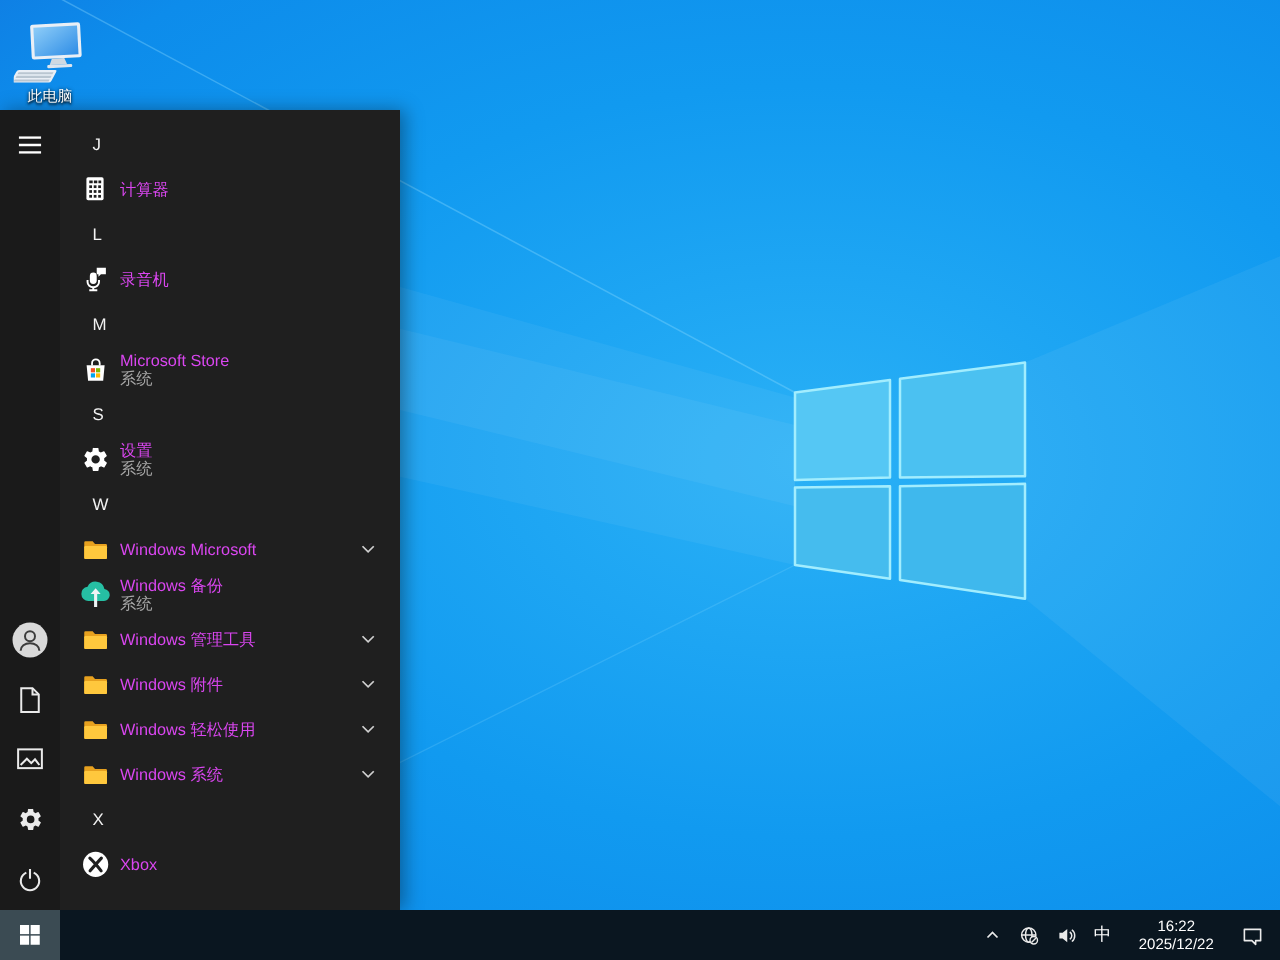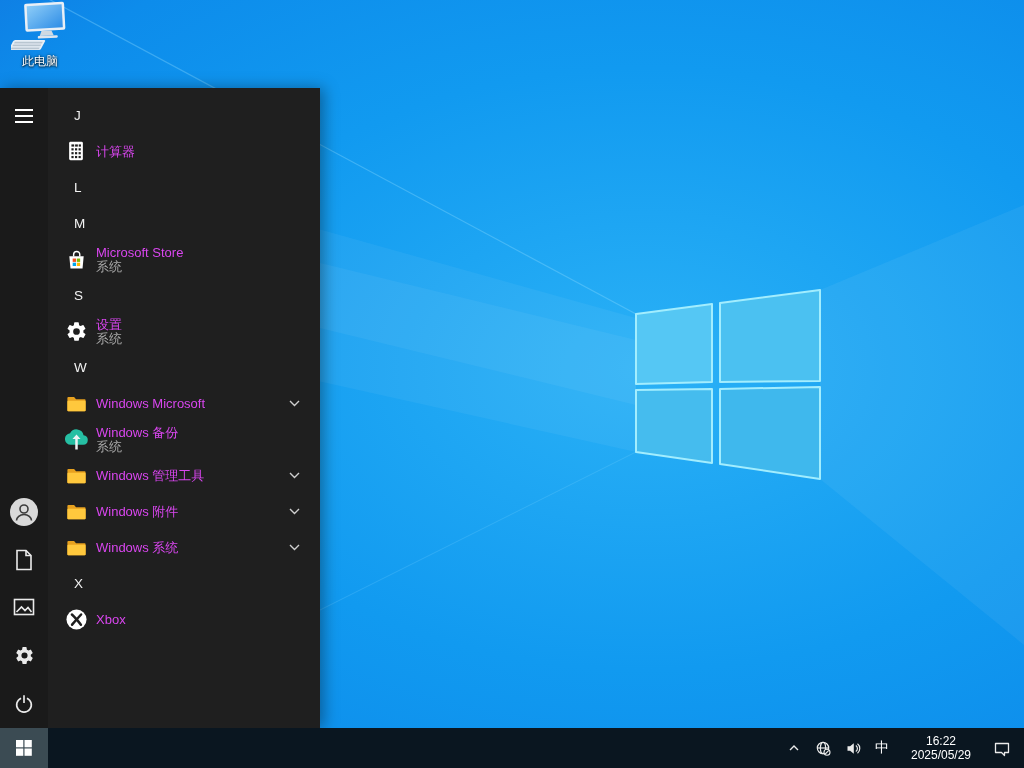--- a/index.html
+++ b/index.html
@@ -6,21 +6,21 @@
     font-family:"Liberation Sans","DejaVu Sans",sans-serif;background:#000;}
   .stage{position:relative;width:1024px;height:768px;overflow:hidden;}
 
   
   .desktop{position:absolute;inset:0;
     background:radial-gradient(135% 115% at 63% 48%,
       #2ab1f6 0%, #119af0 34%, #0d8ceb 55%, #1268d8 78%, #1847bd 100%);}
   .desktop svg{position:absolute;inset:0;}
 
   
-  .desktop-icon{position:absolute;left:4px;top:0;width:72px;text-align:center;cursor:default;}
+  .desktop-icon{position:absolute;left:4px;top:16px;width:72px;text-align:center;cursor:default;}
   .desktop-icon .glyph{display:block;margin:0 auto;}
   .desktop-icon .label{margin-top:1px;font-size:12px;color:#fff;
     text-shadow:0 1px 2px rgba(0,0,0,.9),0 0 3px rgba(0,0,0,.7);}
 
   
   .start-menu{position:absolute;left:0;top:88px;width:320px;height:640px;
     background:var(--menu-bg,#1f1f1f);box-shadow:4px 0 14px rgba(0,0,0,.35);overflow:hidden;}
   .rail{position:absolute;left:0;top:0;width:48px;height:100%;background:var(--rail-bg,#1a1a1a);}
   .rail-btn{position:absolute;left:0;width:48px;height:44px;display:flex;align-items:center;
     justify-content:center;cursor:pointer;}
@@ -164,20 +164,34 @@
             </g>
           </svg>
         </span>
         <span class="txt">
             <span class="lbl">计算器</span>
           </span>
       </div>
 
       <div class="row letter">L</div>
 
+      <div class="row item">
+        <span class="ic">
+          <svg width="22" height="22" viewBox="0 0 24 24">
+            <rect x="7.5" y="6.5" width="6" height="10" rx="3" fill="#ffffff"></rect>
+            <path d="M5.5,13 v1.8 a5,4.6 0 0 0 10,0 V13" fill="none" stroke="#ffffff" stroke-width="1.7"></path>
+            <line x1="10.5" y1="19.8" x2="10.5" y2="22" stroke="#ffffff" stroke-width="1.7"></line>
+            <line x1="7" y1="22" x2="14" y2="22" stroke="#ffffff" stroke-width="1.7"></line>
+            <path d="M13.5,2.5 h8 v5.5 h-4.3 l-2.2,2.2 v-2.2 h-1.5 z" fill="#ffffff"></path>
+          </svg>
+        </span>
+        <span class="txt">
+            <span class="lbl">录音机</span>
+          </span>
+      </div>
 
       <div class="row letter">M</div>
 
       <div class="row item">
         <span class="ic">
           <svg width="23" height="23" viewBox="0 0 24 24">
             <path d="M9,8.8 v-2 a3.2,3.2 0 0 1 6.4,0 v2" fill="none" stroke="#ffffff" stroke-width="1.5"></path>
             <path d="M4.5,8.5 h15 l-1.2,13 H5.7 Z" fill="#ffffff"></path>
             <g>
               <rect x="8" y="11" width="3.5" height="3.5" fill="#f25022"></rect>
@@ -266,20 +280,36 @@
         <span class="txt">
             <span class="lbl">Windows 附件</span>
           </span>
         <span class="chev">
           <svg width="11" height="7" viewBox="0 0 11 7">
               <polyline points="1,1 5.5,5.5 10,1" fill="none" stroke="#cfcfcf" stroke-width="1.4"></polyline>
             </svg>
         </span>
       </div>
 
+      <div class="row item">
+        <span class="ic">
+          <svg width="23" height="23" viewBox="0 0 24 24">
+            <path d="M2.5,6.2 a1,1 0 0 1 1-1 h6 l2,2.3 h9 a1,1 0 0 1 1,1 V19 a1,1 0 0 1 -1,1 h-17 a1,1 0 0 1 -1,-1 Z" fill="#e7a11f"></path>
+            <rect x="2.5" y="9.2" width="19" height="10.8" rx="1" fill="#ffc83d"></rect>
+          </svg>
+        </span>
+        <span class="txt">
+            <span class="lbl">Windows 轻松使用</span>
+          </span>
+        <span class="chev">
+          <svg width="11" height="7" viewBox="0 0 11 7">
+              <polyline points="1,1 5.5,5.5 10,1" fill="none" stroke="#cfcfcf" stroke-width="1.4"></polyline>
+            </svg>
+        </span>
+      </div>
 
       <div class="row item">
         <span class="ic">
           <svg width="23" height="23" viewBox="0 0 24 24">
             <path d="M2.5,6.2 a1,1 0 0 1 1-1 h6 l2,2.3 h9 a1,1 0 0 1 1,1 V19 a1,1 0 0 1 -1,1 h-17 a1,1 0 0 1 -1,-1 Z" fill="#e7a11f"></path>
             <rect x="2.5" y="9.2" width="19" height="10.8" rx="1" fill="#ffc83d"></rect>
           </svg>
         </span>
         <span class="txt">
             <span class="lbl">Windows 系统</span>
@@ -339,21 +369,21 @@
       <div class="tray-btn">
         <svg width="17" height="17" viewBox="0 0 17 17">
           <path d="M2.5,6.2 h2.6 L8.8,3.2 v10.6 L5.1,10.8 H2.5 Z" fill="#eaeaea"></path>
           <path d="M10.8,5.6 a3.4,3.4 0 0 1 0,5.8" fill="none" stroke="#eaeaea" stroke-width="1.2"></path>
           <path d="M12.5,3.8 a6,6 0 0 1 0,9.4" fill="none" stroke="#eaeaea" stroke-width="1.2"></path>
         </svg>
       </div>
       <div class="tray-btn ime">中</div>
       <div class="clock">
         <div>16:22</div>
-        <div>2025/05/29</div>
+        <div>2025/12/22</div>
       </div>
       <div class="tray-btn">
         <svg width="18" height="17" viewBox="0 0 18 17">
           <path d="M2.5,3.5 h13 v9 h-4 v3 l-3,-3 h-6 z" fill="none" stroke="#eaeaea" stroke-width="1.3" stroke-linejoin="round"></path>
         </svg>
       </div>
     </div>
   </div>
 
 </div>

